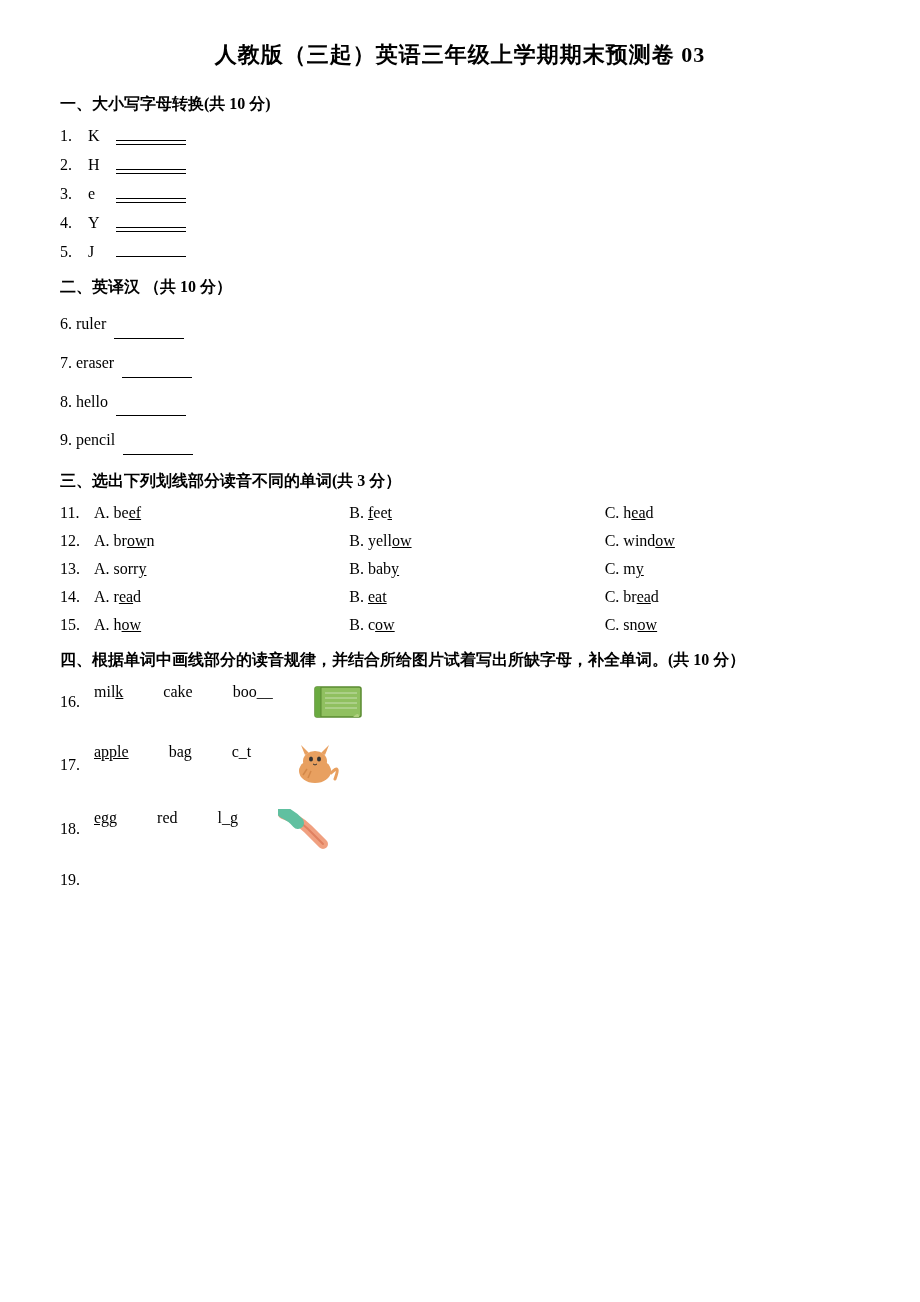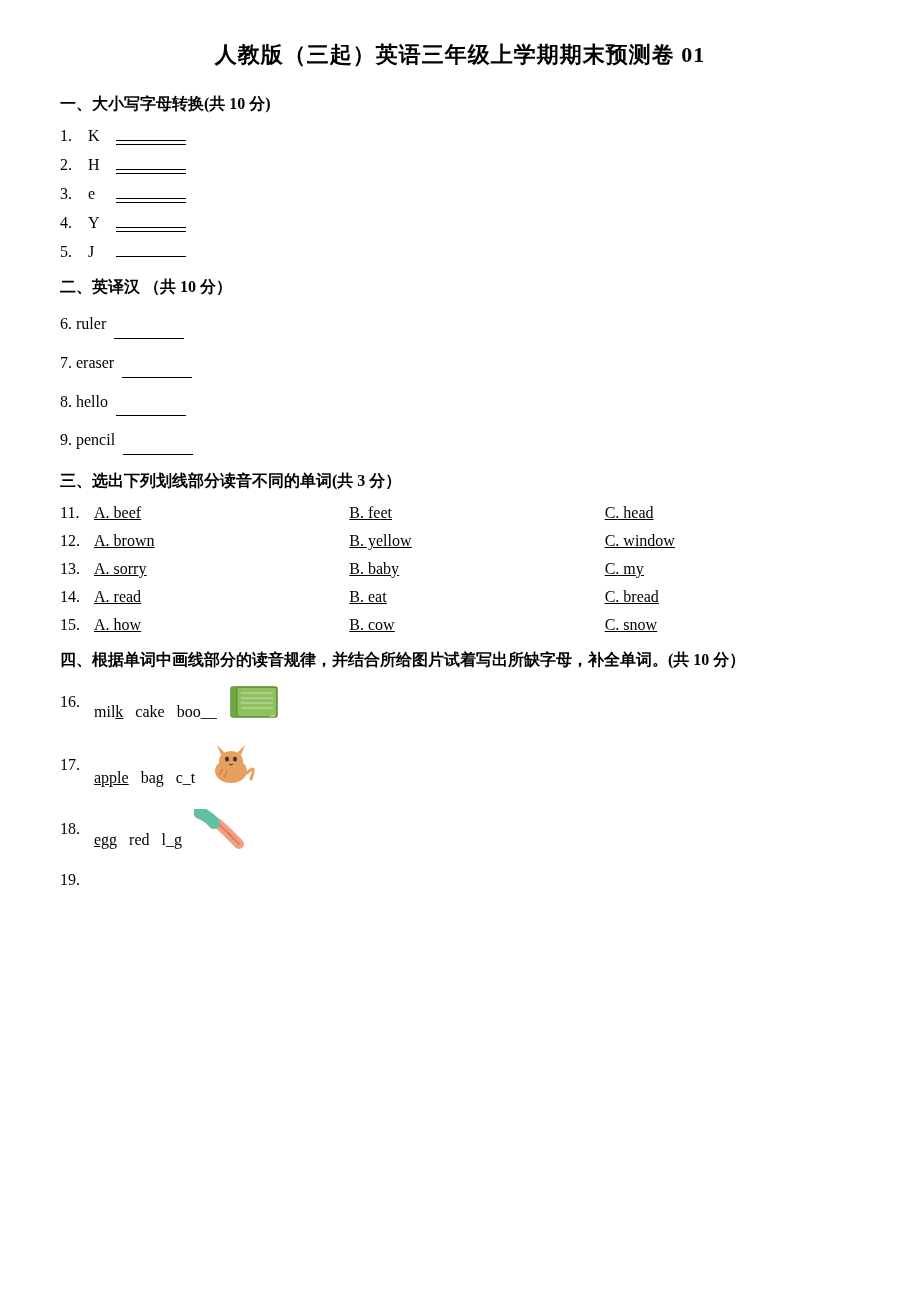--- a/index.html
+++ b/index.html
@@ -64,39 +64,38 @@
     .mc-num {
       min-width: 34px;
     }
     .mc-options {
       display: flex;
       flex: 1;
     }
     .mc-option {
       flex: 1;
       font-size: 16px;
-      text-decoration: underline;
     }
     .underline-text {
       text-decoration: underline;
     }
     
     .s4-row {
       display: flex;
       align-items: center;
       margin-bottom: 22px;
     }
     .s4-num {
       min-width: 34px;
       font-size: 16px;
     }
     .s4-words {
       display: flex;
-      align-items: flex-end;
-      gap: 12px;
+      align-items: flex-start;
+      gap: 40px;
       font-size: 16px;
     }
     
     .img-book {
       width: 50px;
       height: 38px;
       display: inline-block;
     }
     
     .img-cat {
@@ -113,21 +112,21 @@
     
     .img-five {
       width: 52px;
       height: 54px;
       display: inline-block;
     }
   </style>
 </head>
 <body>
 
-<div class="page-title">人教版（三起）英语三年级上学期期末预测卷 01</div>
+<div class="page-title">人教版（三起）英语三年级上学期期末预测卷 03</div>
 
 <div class="section-title">一、大小写字母转换(共 10 分)</div>
 
 <div>
 
   <div class="q-row">
     <span class="q-num">1.</span>
     <span class="q-letter">K</span>
     <div style="display:flex;flex-direction:column;margin-left:8px;">
       <span class="letter-line"></span>

